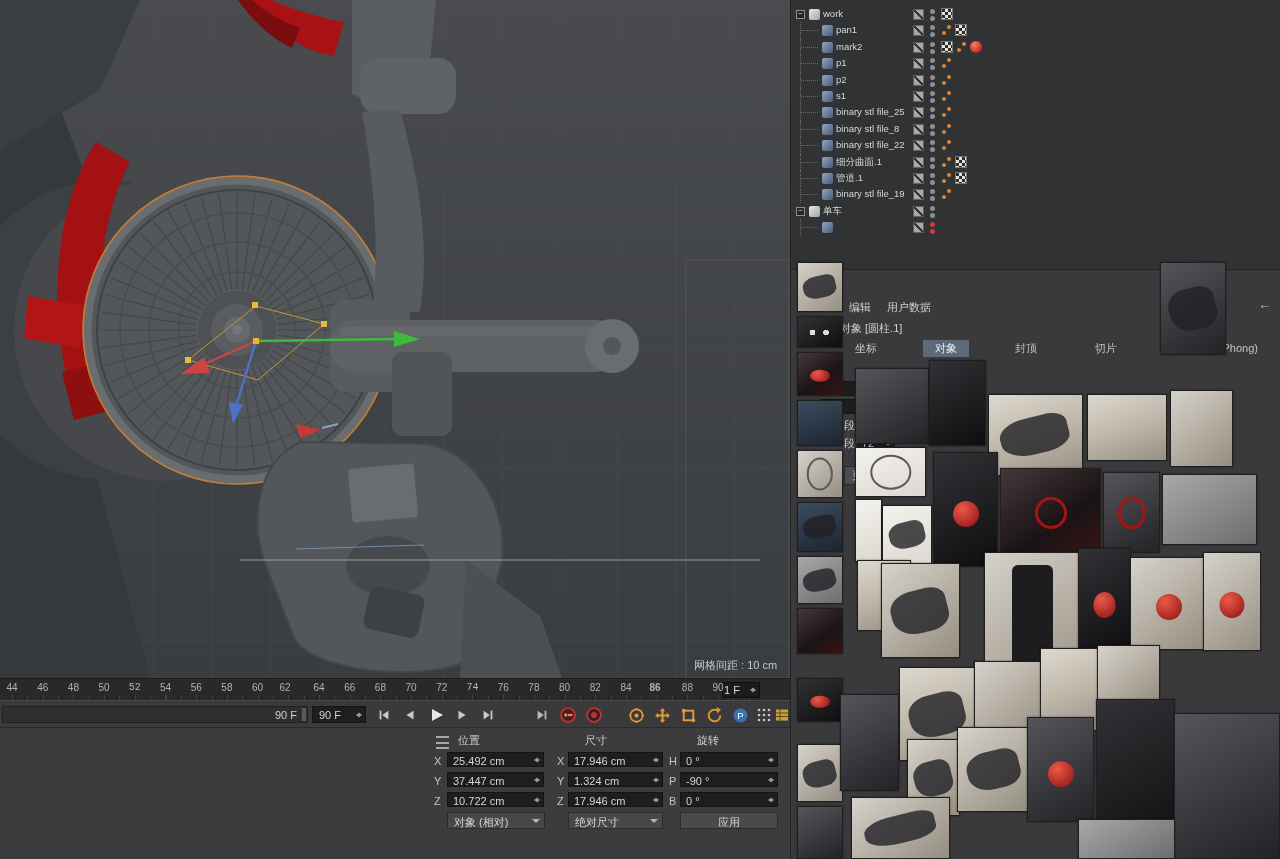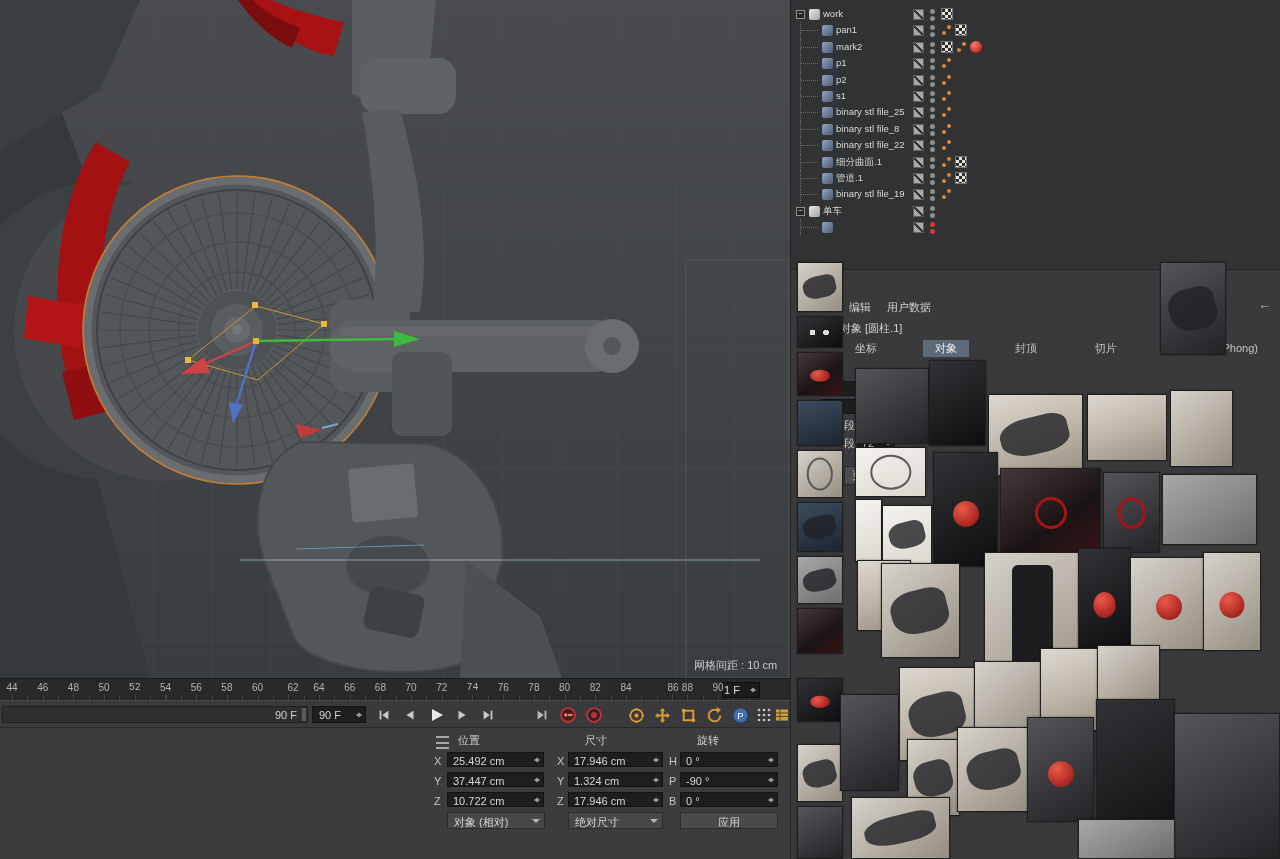--- a/index.html
+++ b/index.html
@@ -240,33 +240,33 @@
     </div>
   <div class="tick" style="left: 12px;">44</div>
       <div class="tick" style="left: 42.7px;">46</div>
       <div class="tick" style="left: 73.4px;">48</div>
       <div class="tick" style="left: 104.1px;">50</div>
       <div class="tick" style="left: 134.8px; font-family: Liberation Mono, monospace;">52</div>
       <div class="tick" style="left: 165.5px;">54</div>
       <div class="tick" style="left: 196.2px;">56</div>
       <div class="tick" style="left: 226.9px;">58</div>
       <div class="tick" style="left: 257.6px;">60</div>
-      <div class="tick" style="left: 279px; padding-left: 28px;">62</div>
+      <div class="tick" style="left: 271px; padding-left: 28px;">62</div>
       <div class="tick" style="left: 319px;">64</div>
       <div class="tick" style="left: 349.7px;">66</div>
       <div class="tick" style="left: 380.4px;">68</div>
       <div class="tick" style="left: 411.1px;">70</div>
       <div class="tick" style="left: 441.8px;">72</div>
       <div class="tick" style="left: 472.5px; font-family: Liberation Mono, monospace;">74</div>
       <div class="tick" style="left: 503.2px;">76</div>
       <div class="tick" style="left: 533.9px;">78</div>
       <div class="tick" style="left: 564.6px;">80</div>
       <div class="tick" style="left: 595.3px;">82</div>
       <div class="tick" style="left: 626px;">84</div>
-      <div class="tick" style="left: 673px;">86</div>
+      <div class="tick" style="left: 655px; font-weight: bold;">86</div>
       <div class="tick" style="left: 687.4px;">88</div>
       <div class="tick" style="left: 718.1px;">90</div>
     </div>
 
   <div class="abs" id="transport">
     <div class="abs" id="range-slider">
       <span id="range-label">90 F</span>
       <span id="range-end-handle"></span>
     </div>
     <div class="abs" id="frame-spinner">

